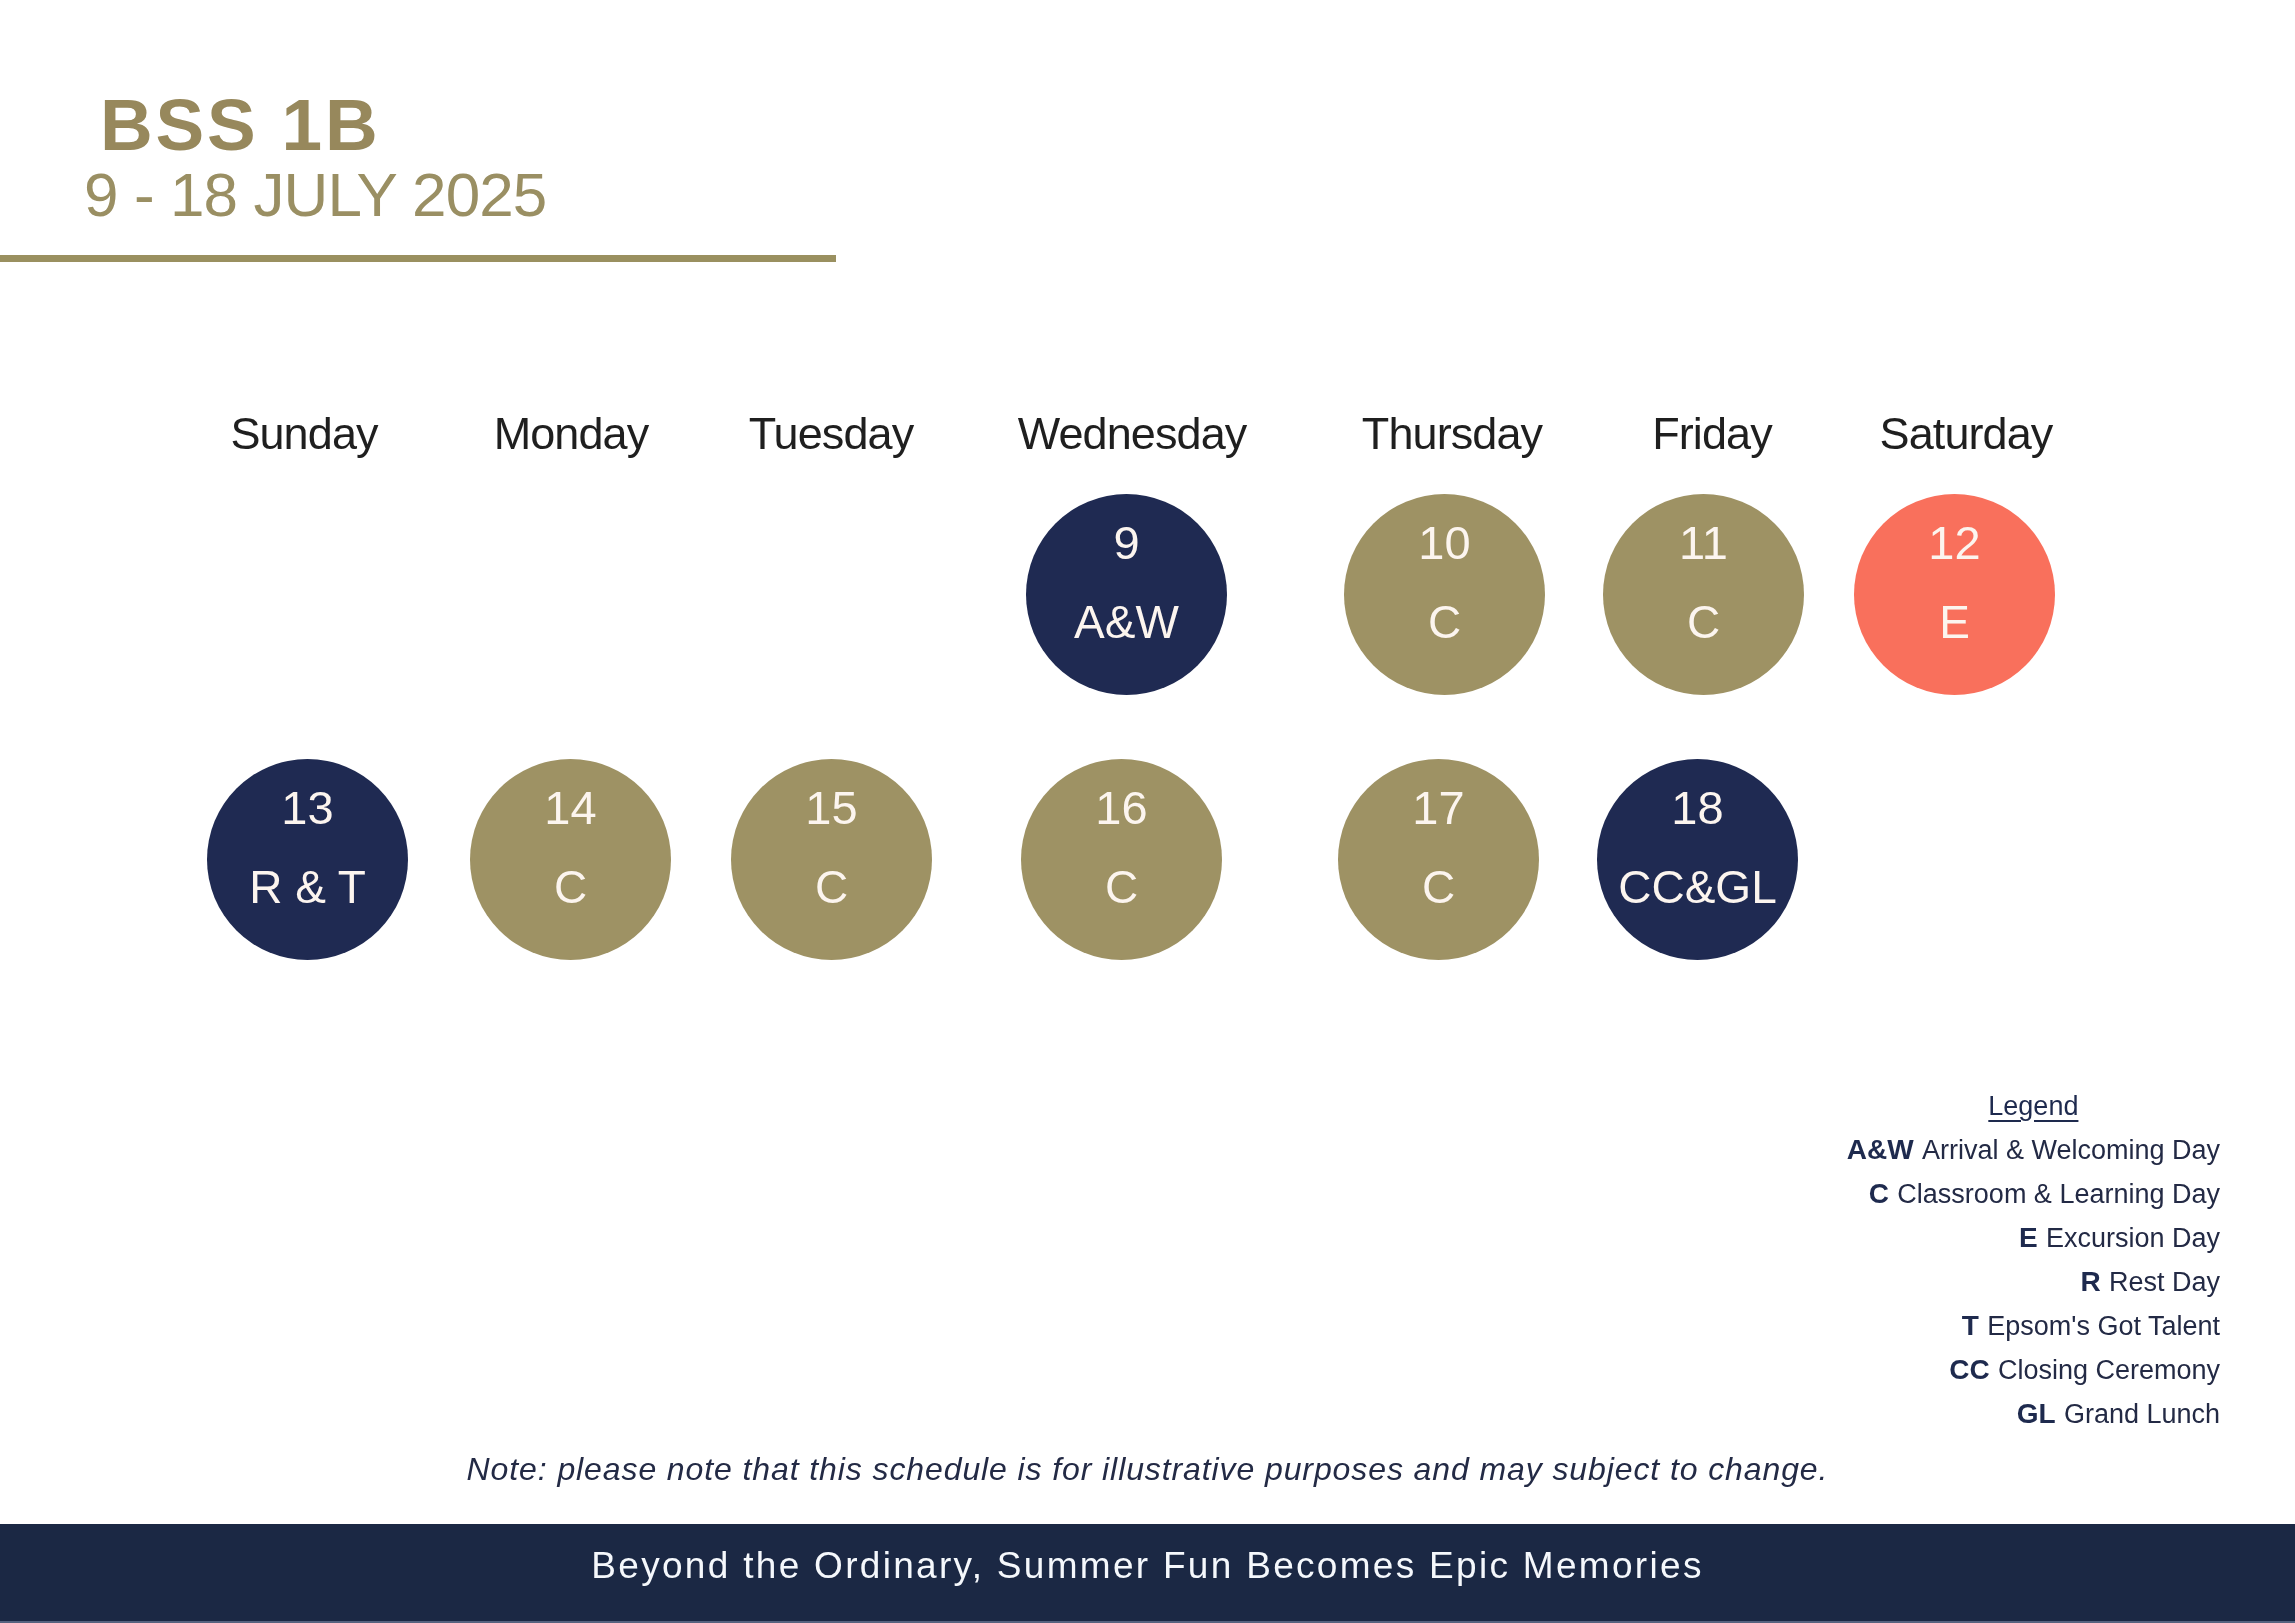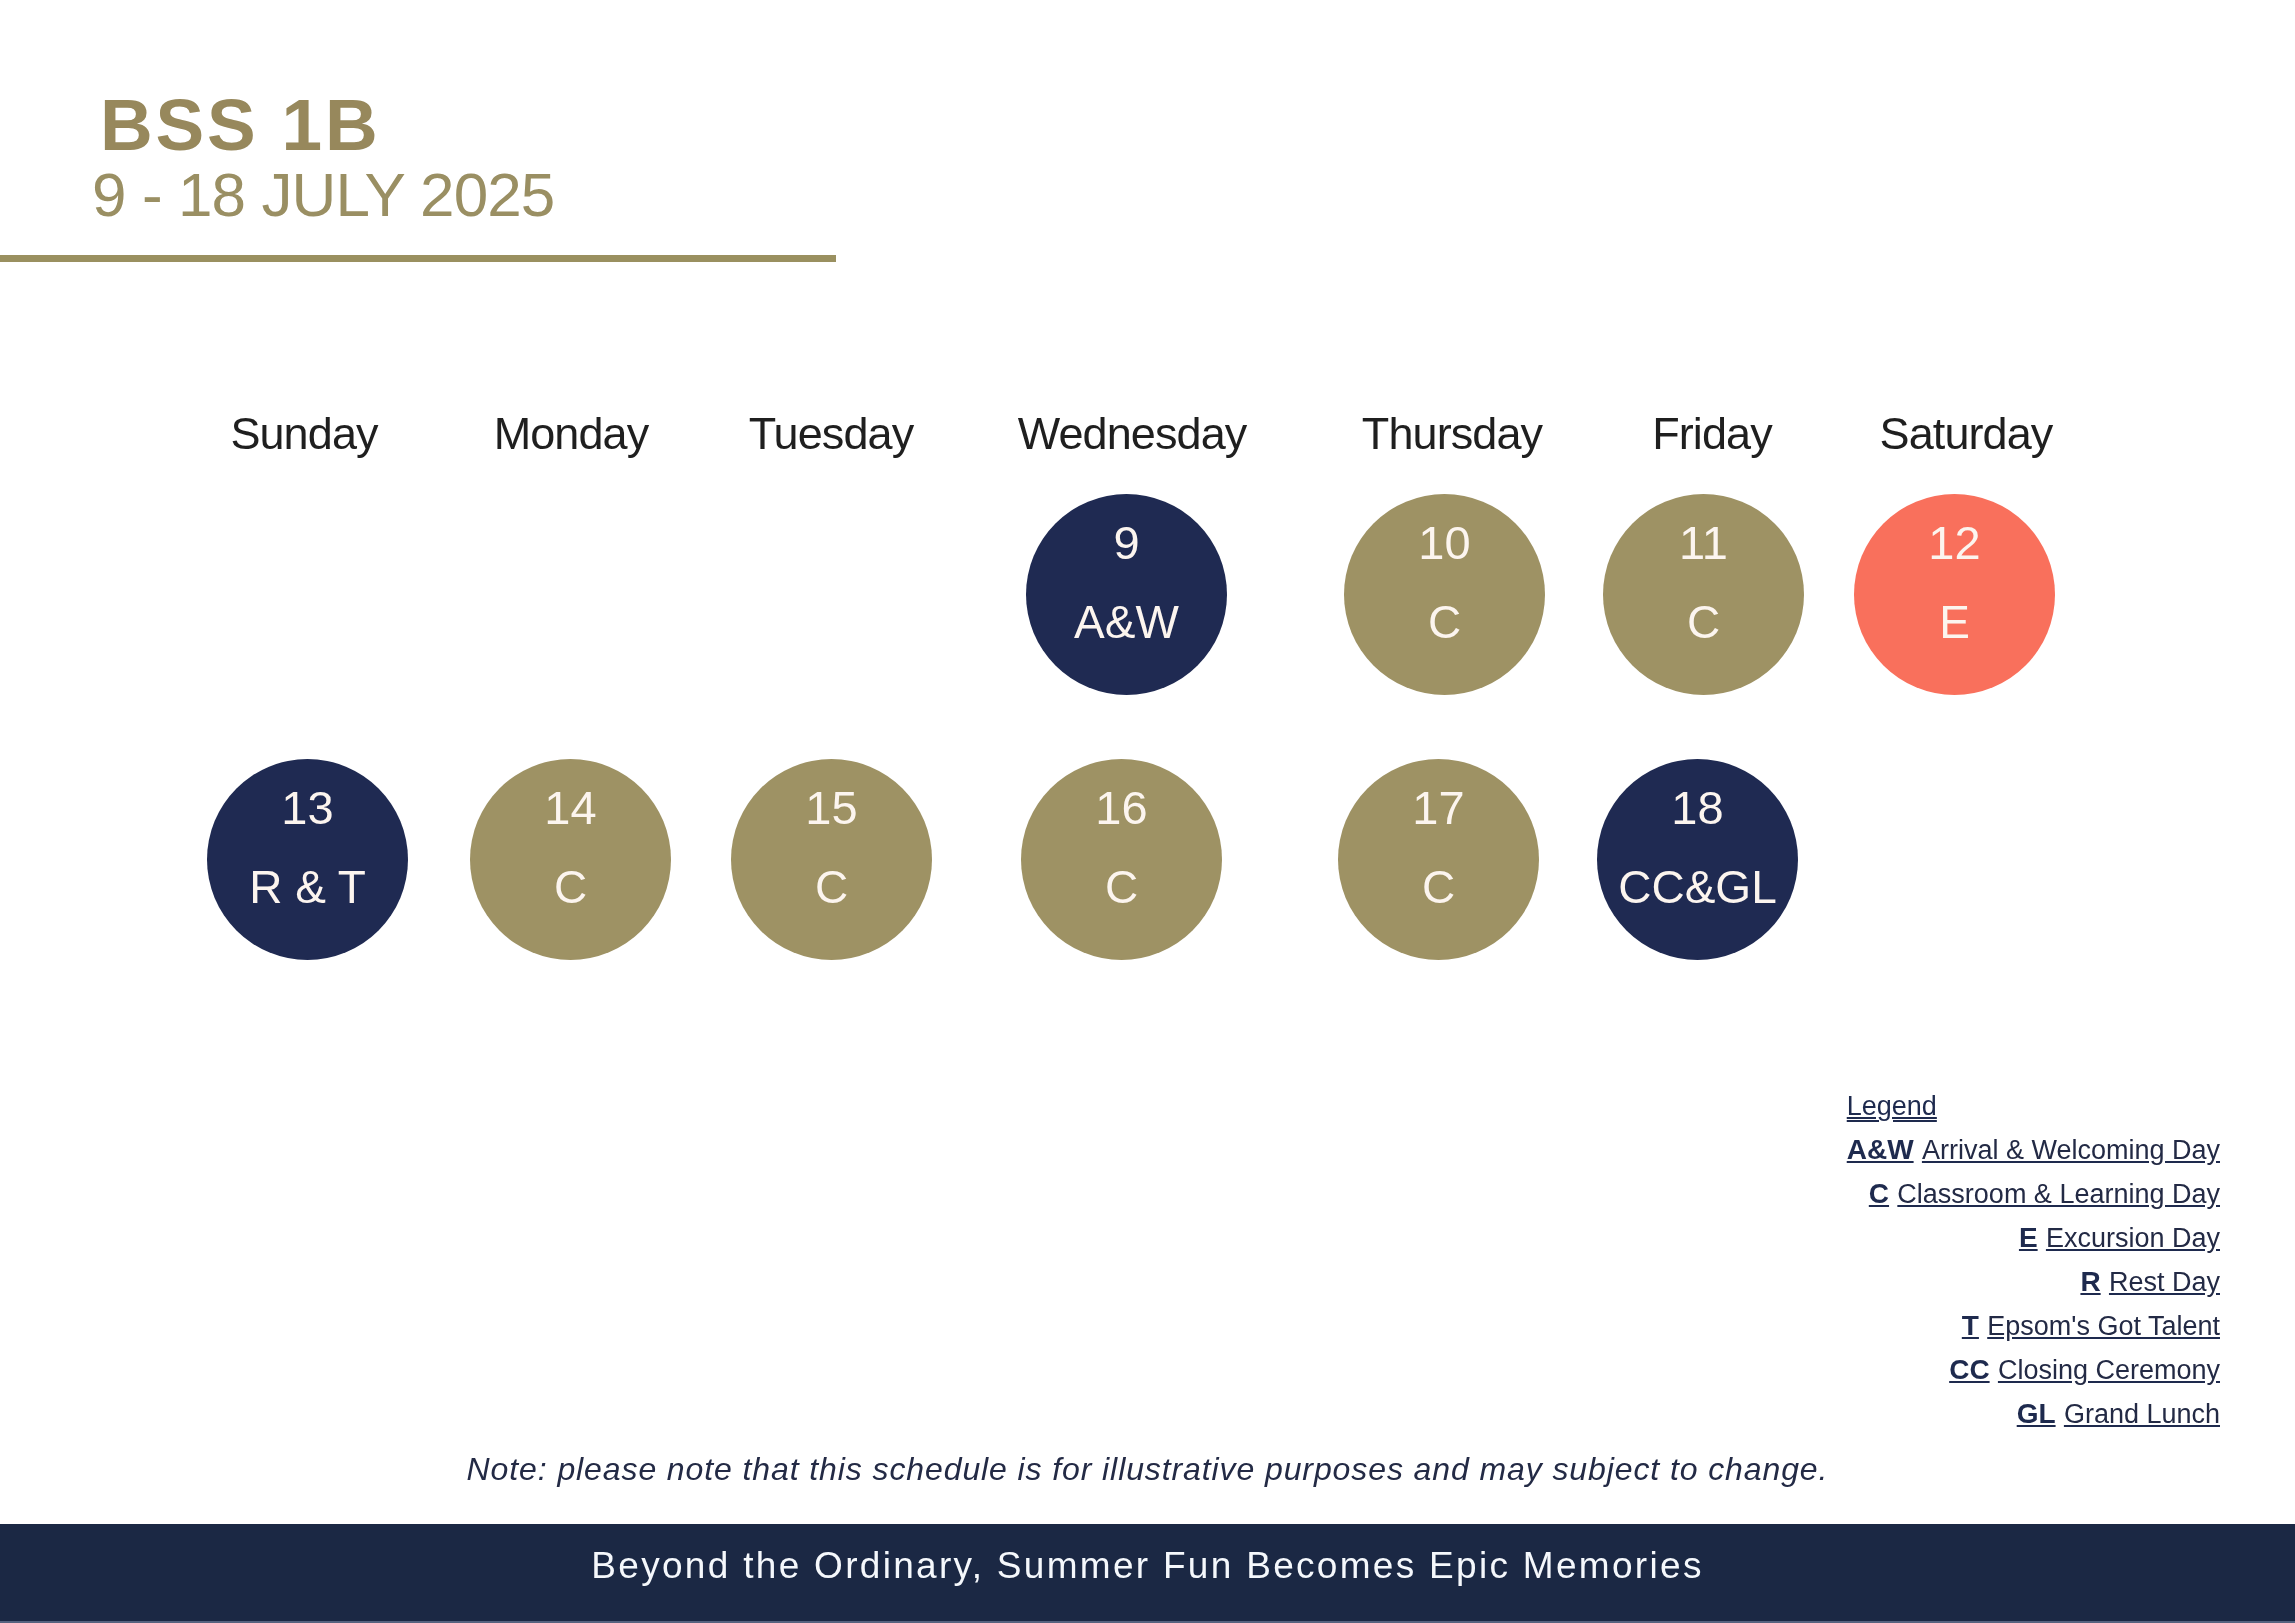--- a/index.html
+++ b/index.html
@@ -16,21 +16,21 @@
   }
   
   .title{
     position:absolute; left:100px; top:88px;
     font-size:73px; font-weight:700; letter-spacing:2.8px;
     color:var(--title-gold); line-height:1;
   }
   .date-range{
     position:absolute; left:84px; top:164px;
     font-size:62px; font-weight:400; letter-spacing:-0.9px;
-    color:var(--subtitle-gold); line-height:1;margin-left:8px;
+    color:var(--subtitle-gold); line-height:1;
   }
   .gold-rule{
     position:absolute; left:0; top:255px; width:836px; height:7px;
     background:var(--rule-gold);
   }
   
   .weekday{
     position:absolute; top:411px; transform:translateX(-50%);
     font-size:45px; font-weight:400; letter-spacing:-0.9px;
     color:var(--weekday-text); line-height:1; white-space:nowrap;
@@ -47,23 +47,22 @@
     position:absolute; left:0; right:0; top:25.4px; text-align:center;
     font-size:47px; line-height:1; letter-spacing:0px; font-weight:400;
   }
   .circle .lbl{
     position:absolute; left:0; right:0; top:105px; text-align:center;
     font-size:46px; line-height:1; letter-spacing:0px; font-weight:400;
     white-space:nowrap;
   }
   
   .legend{
-    position:absolute; right:75px; top:1084px; text-align:left;
+    position:absolute; right:75px; top:1084px; text-align:center;
     color:var(--legend-navy);
-    text-decoration:underline;
   }
   .legend-title{
     font-size:27px; line-height:44px; text-decoration:underline;
     text-underline-offset:4.6px; font-weight:400;
   }
   .legend-row{
     display:flex; justify-content:flex-end; align-items:baseline;
     gap:8.3px; line-height:44px; white-space:nowrap;
   }
   .legend-abbr{font-size:28px; font-weight:700;}

